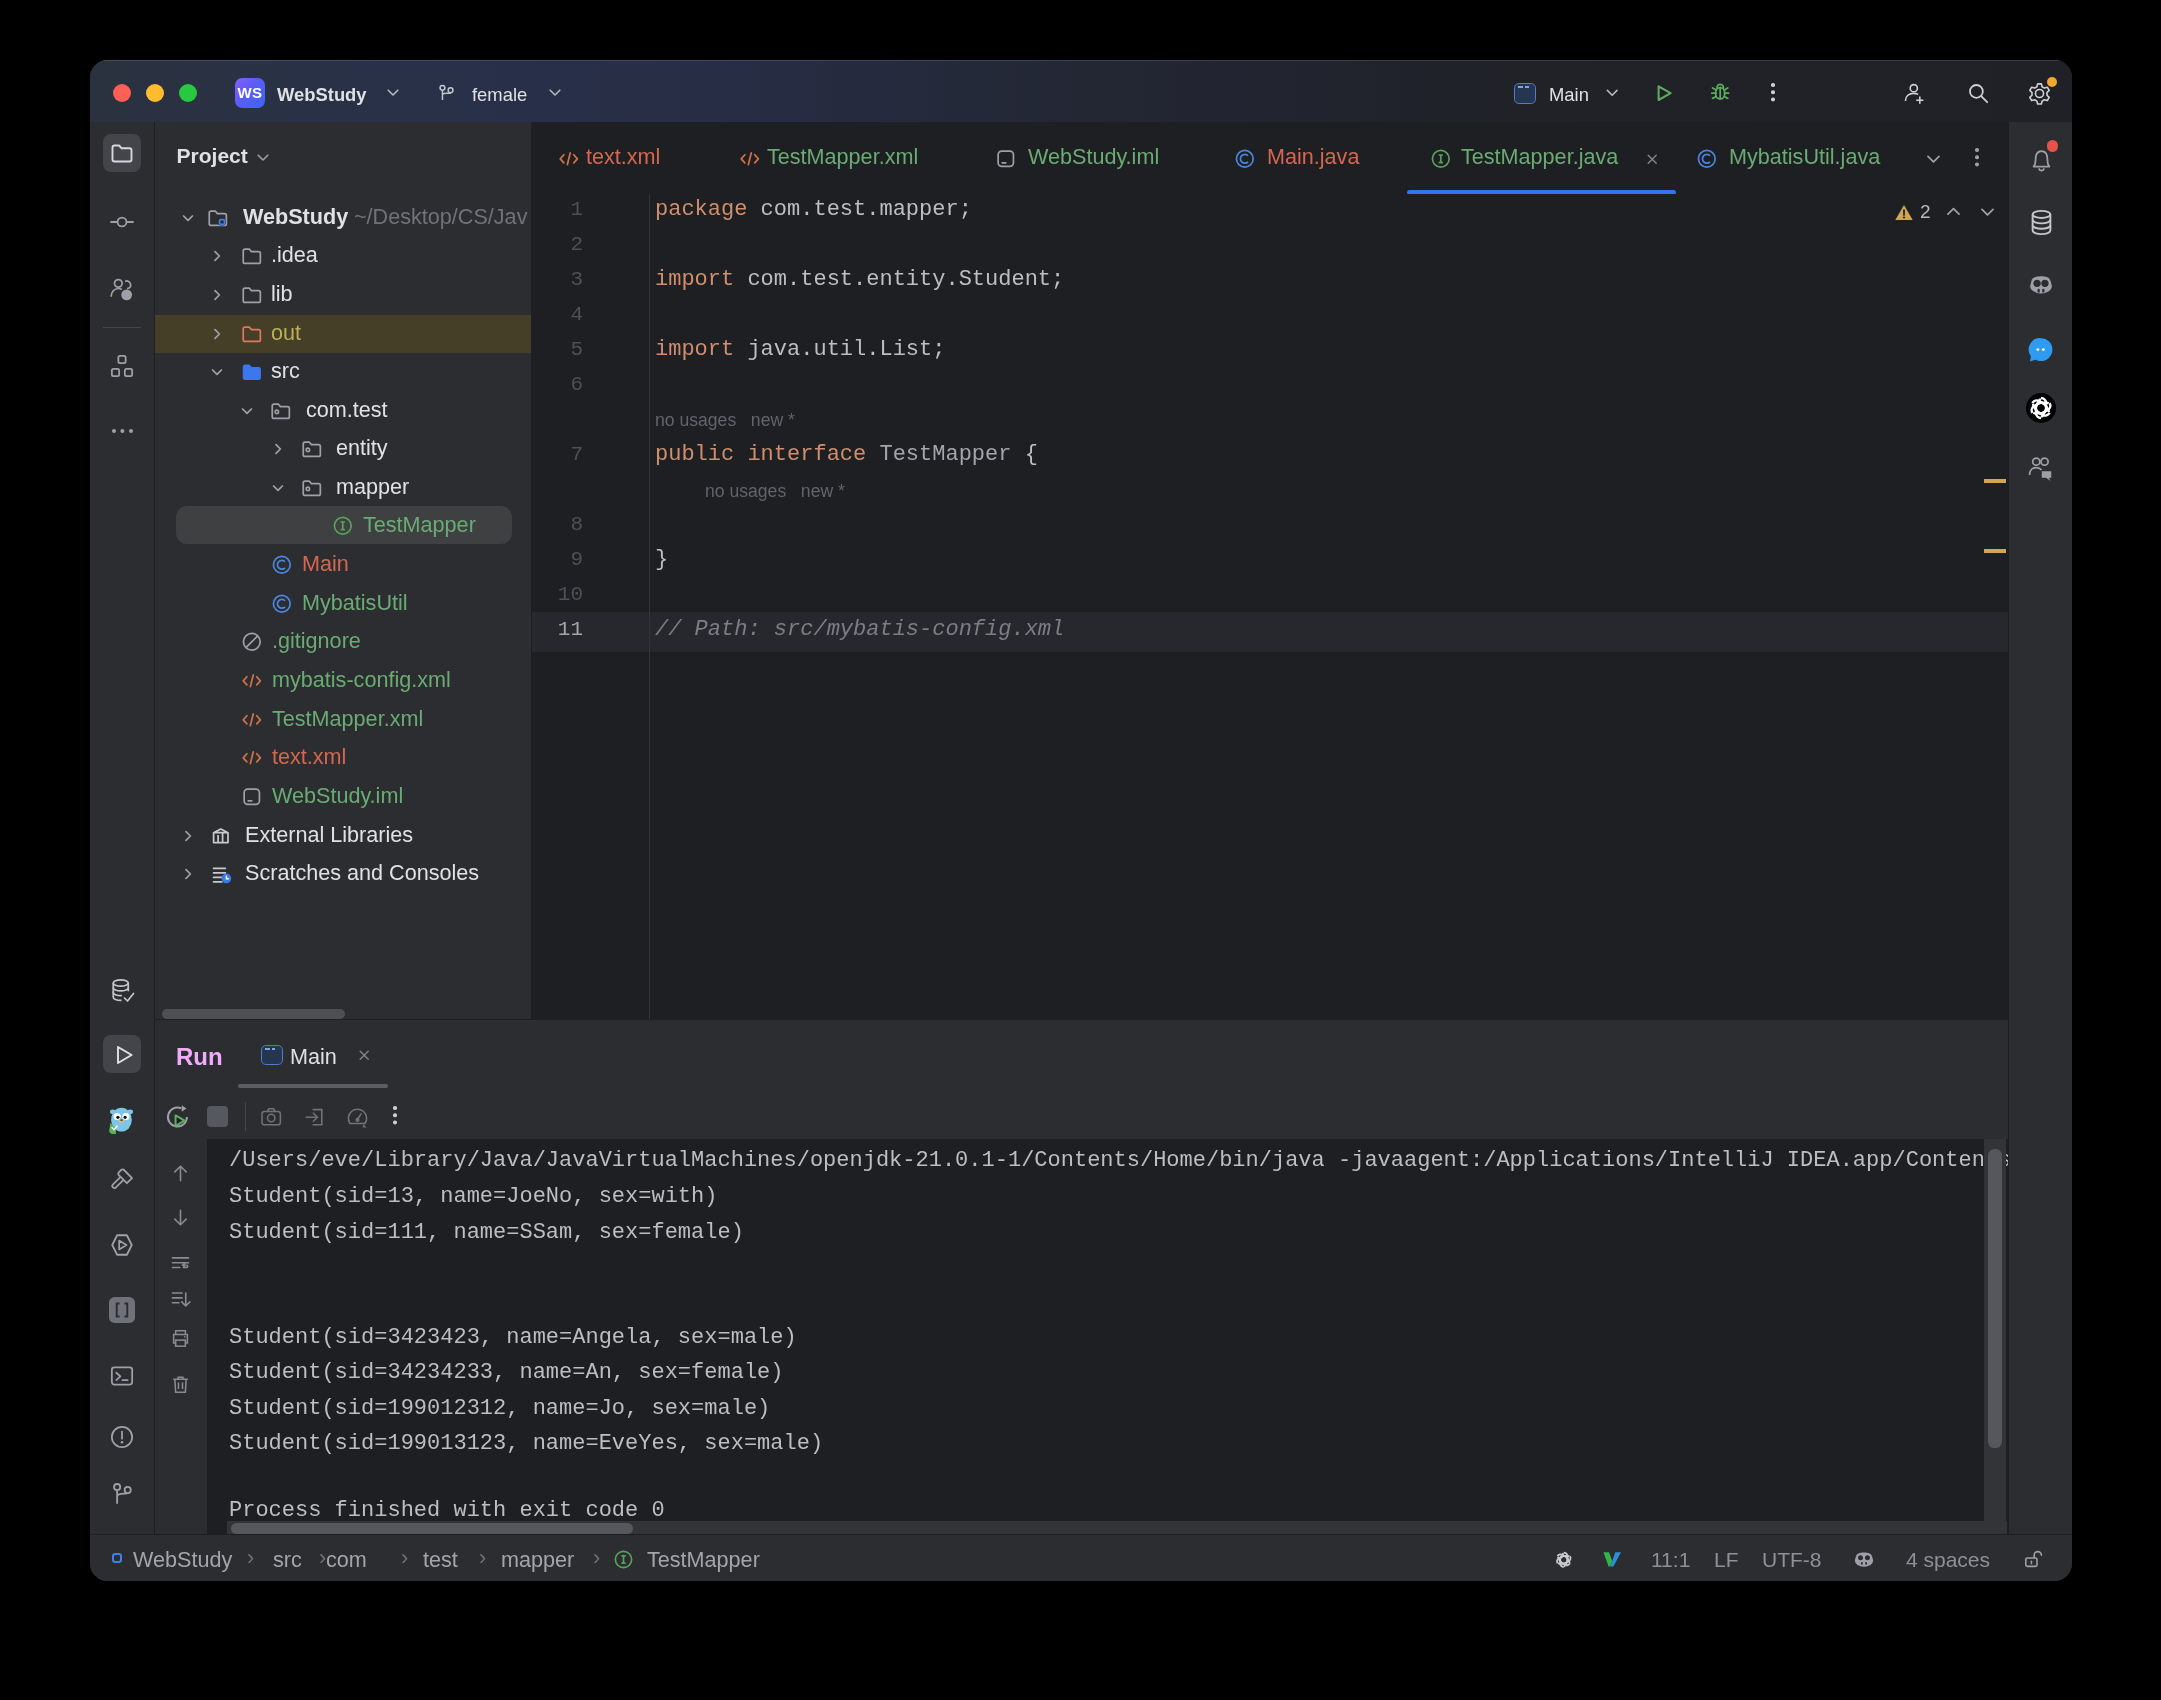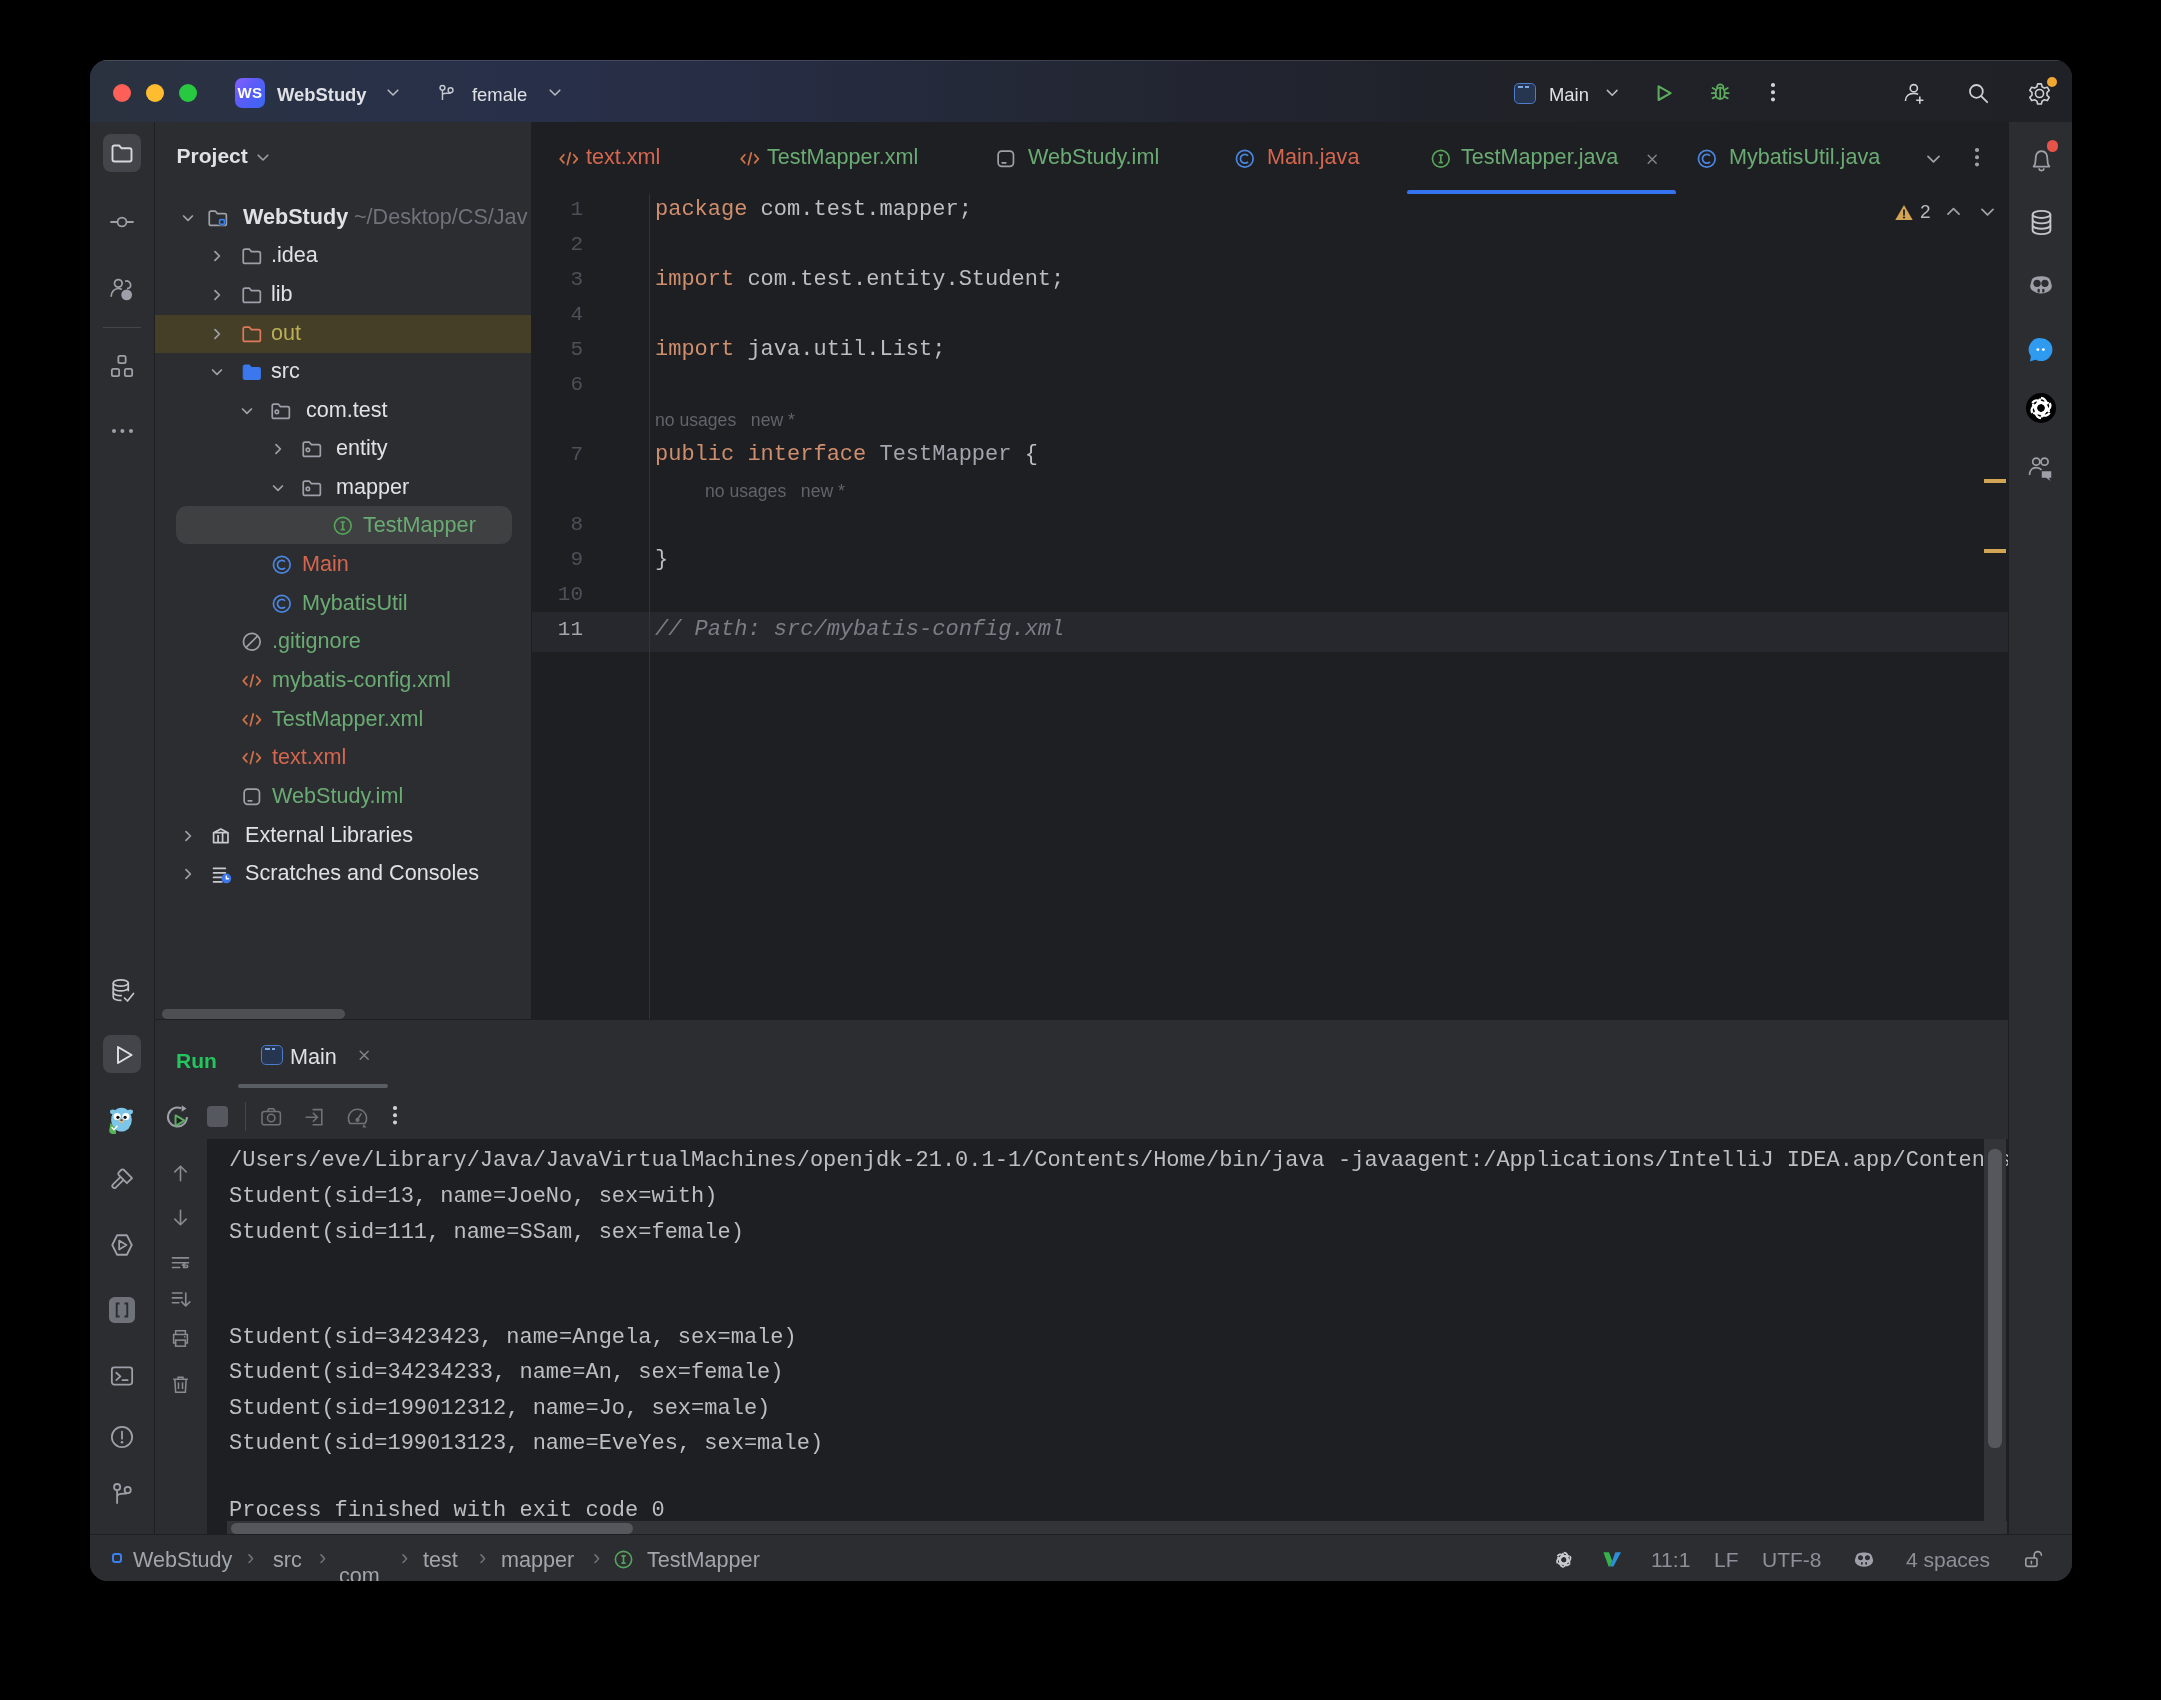--- a/index.html
+++ b/index.html
@@ -503,21 +503,21 @@
 
   <svg class="ab" style="left:17px;top:331px" width="30" height="30" viewBox="0 0 38 38" fill="none" stroke="#9da0a8" stroke-width="2.2">
     <circle cx="13" cy="11" r="4.5"></circle>
         <circle cx="23.5" cy="11" r="4.5"></circle>
         <path d="M4.5 28 c0-6 3.5-9.5 8.5-9.5 2.8 0 5.2 1.1 6.7 3"></path>
     <path d="M20 23 h12 v8.5 h-3 l2 4 -5.5 -4 H20 Z" fill="#9da0a8" stroke="none"></path>
   </svg>
 </div>
 
 <div class="ab" id="runpanel" style="left:65px;top:959px;width:1853px;height:515px;background:#2b2d30;border-top:0.8px solid #1e1f22;overflow:hidden;">
-  <div class="ab lbl" style="left:21px;top:29px;font-size:21px;font-weight:700;color:#22c55e;">Run</div>
+  <div class="ab lbl" style="left:21px;top:23px;font-size:24px;font-weight:700;color:#f0abfc;">Run</div>
   <div class="ab" style="left:106px;top:25px;width:21.6px;height:20px;border:1.6px solid #4d7dcb;border-radius:4.8px;background:#263550;">
      <div class="ab" style="left:2.8px;top:2.4px;width:4.8px;height:2px;background:#7da6e0;"></div>
      <div class="ab" style="left:9.6px;top:2.4px;width:3.2px;height:2px;background:#7da6e0;"></div>
   </div>
   <div class="ab lbl" style="left:135px;top:24px;font-size:21.6px;color:#dfe1e5;">Main</div>
   <svg class="ab" style="left:202px;top:28px" width="14.4" height="14.4" viewBox="0 0 18 18">
         <path d="M4 4 L14 14 M14 4 L4 14" stroke="#81858c" stroke-width="1.8" stroke-linecap="round"></path>
       </svg>
   <div class="ab" style="left:83px;top:64px;width:150px;height:4px;border-radius:2px;background:#5a5d63;"></div>
 
@@ -581,21 +581,21 @@
   <div class="ab" style="left:76px;top:503px;width:402px;height:11.2px;border-radius:5.6px;background:#54575c;"></div>
   <div class="ab" style="left:1833px;top:129px;width:13.6px;height:299px;border-radius:6.4px;background:#54575c;"></div>
 </div>
 
 <div class="ab" id="statusbar" style="left:0;top:1474px;width:1982px;height:47px;background:#2b2d30;border-top:0.8px solid #1e1f22;">
   <div class="ab" style="left:22.4px;top:18.4px;width:9.6px;height:9.6px;border:2px solid #3b80f0;border-radius:3.2px;"></div>
   <div class="ab sbt" style="left:43px;">WebStudy</div>
   <div class="ab sbc" style="left:157px;">›</div>
   <div class="ab sbt" style="left:183px;">src</div>
   <div class="ab sbc" style="left:229px;">›</div>
-  <div class="ab sbt" style="left:249px;margin-top:16px;">com</div>
+  <div class="ab sbt" style="left:236px;">com</div>
   <div class="ab sbc" style="left:311px;">›</div>
   <div class="ab sbt" style="left:333px;">test</div>
   <div class="ab sbc" style="left:389px;">›</div>
   <div class="ab sbt" style="left:411px;">mapper</div>
   <div class="ab sbc" style="left:503px;">›</div>
   <svg class="ab" style="left:523px;top:13.6px;width:21px;height:21px;" viewBox="0 0 24 24">
         <use href="#icoI"></use>
       </svg>
   <div class="ab sbt" style="left:557px;">TestMapper</div>
 

